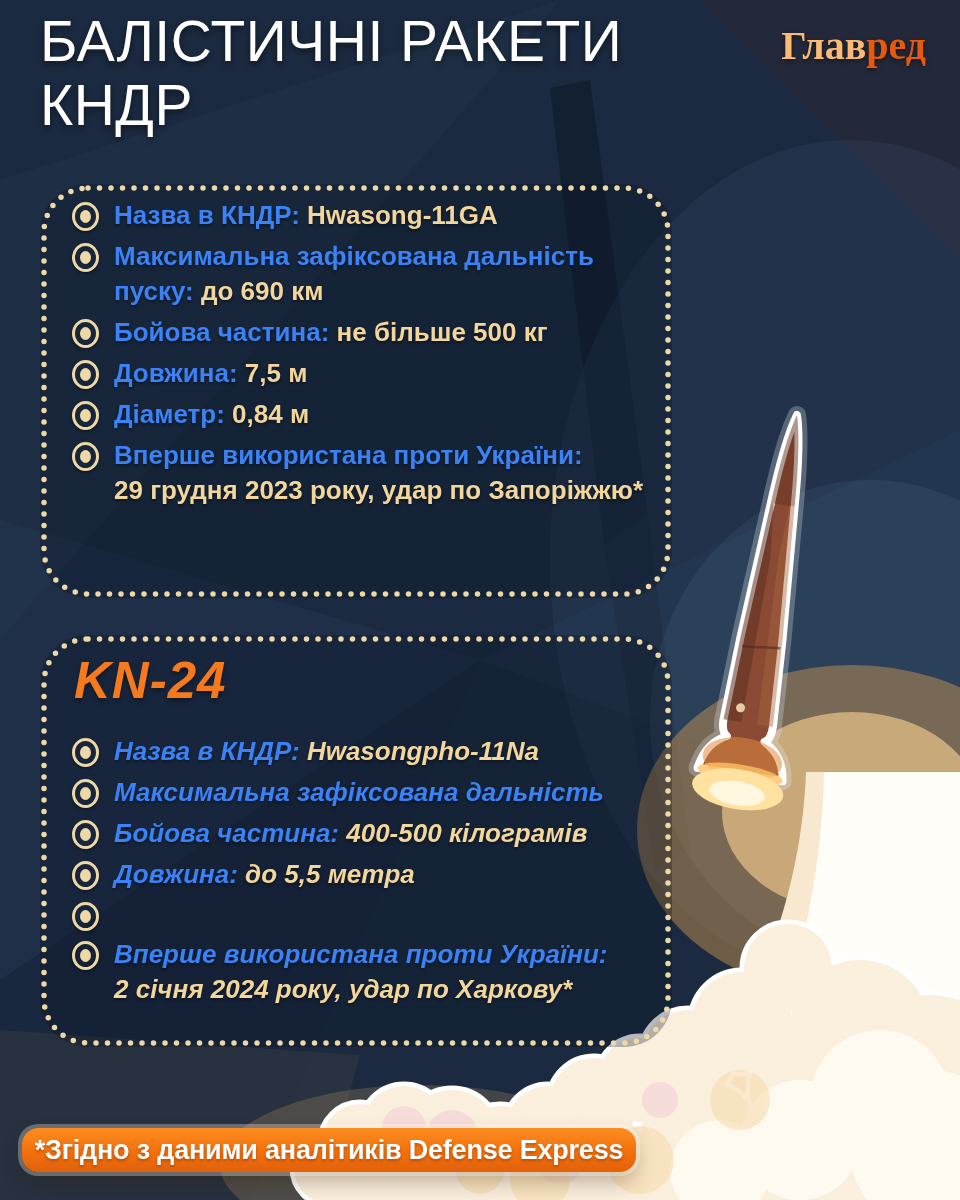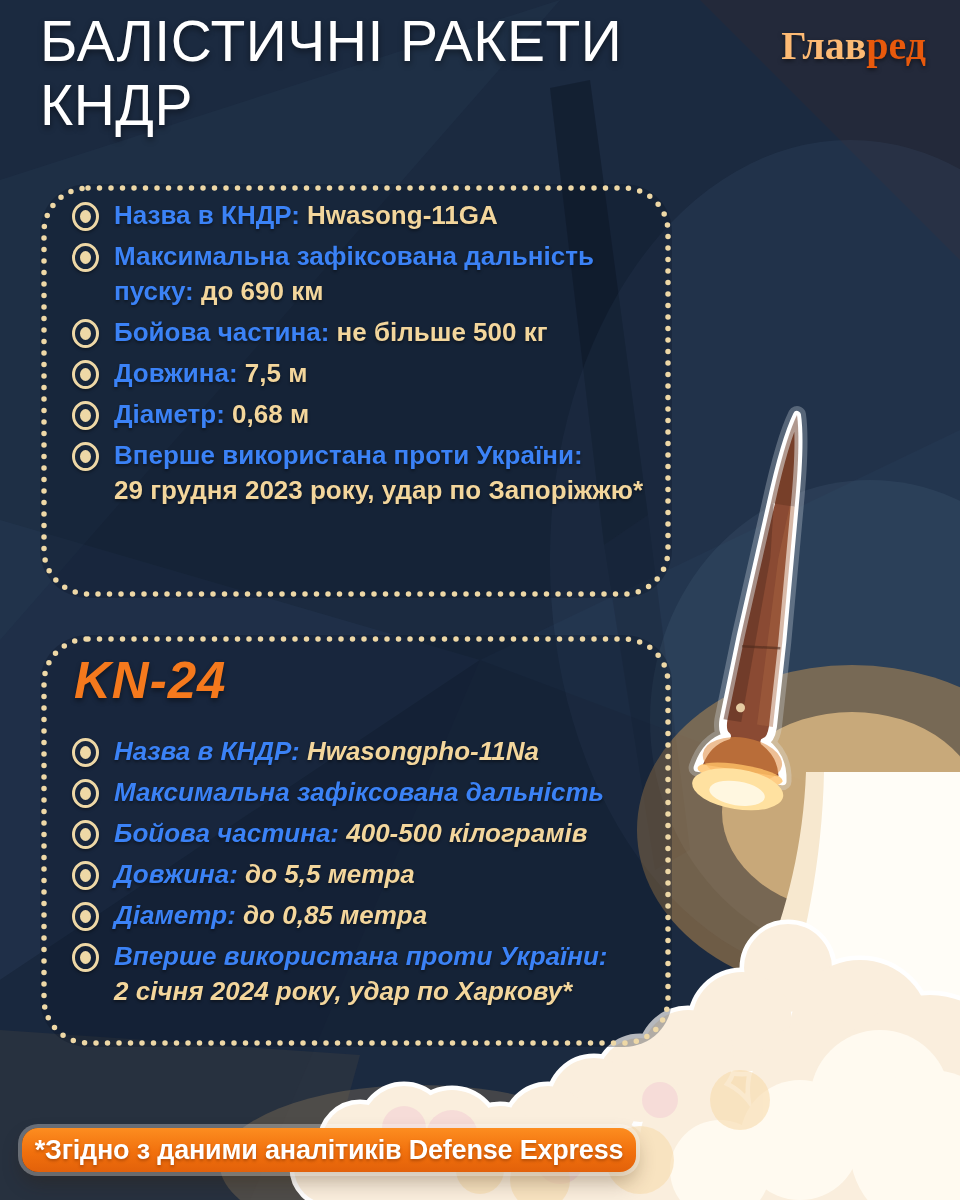--- a/index.html
+++ b/index.html
@@ -229,21 +229,21 @@
             </span>
             <div class="spec-text">
               <div class="spec-line"><span class="label">Довжина: </span><span class="value">7,5 м</span></div>
             </div>
           </li>
           <li class="spec-item">
             <span class="bullet">
               <span class="bullet-dot"></span>
             </span>
             <div class="spec-text">
-              <div class="spec-line"><span class="label">Діаметр: </span><span class="value">0,68 м</span></div>
+              <div class="spec-line"><span class="label">Діаметр: </span><span class="value">0,84 м</span></div>
             </div>
           </li>
           <li class="spec-item">
             <span class="bullet">
               <span class="bullet-dot"></span>
             </span>
             <div class="spec-text">
               <div class="spec-line"><span class="label">Вперше використана проти України:</span></div>
               <div class="spec-line"><span class="value">29 грудня 2023 року, удар по Запоріжжю*</span></div>
             </div>
@@ -288,23 +288,20 @@
               <span class="bullet-dot"></span>
             </span>
             <div class="spec-text">
               <div class="spec-line"><span class="label">Довжина: </span><span class="value">до 5,5 метра</span></div>
             </div>
           </li>
           <li class="spec-item">
             <span class="bullet">
               <span class="bullet-dot"></span>
             </span>
-            <div class="spec-text">
-              <div class="spec-line"><span class="label">Діаметр: </span><span class="value">до 0,85 метра</span></div>
-            </div>
           </li>
           <li class="spec-item">
             <span class="bullet">
               <span class="bullet-dot"></span>
             </span>
             <div class="spec-text">
               <div class="spec-line"><span class="label">Вперше використана проти України:</span></div>
               <div class="spec-line"><span class="value">2 січня 2024 року, удар по Харкову*</span></div>
             </div>
           </li>

